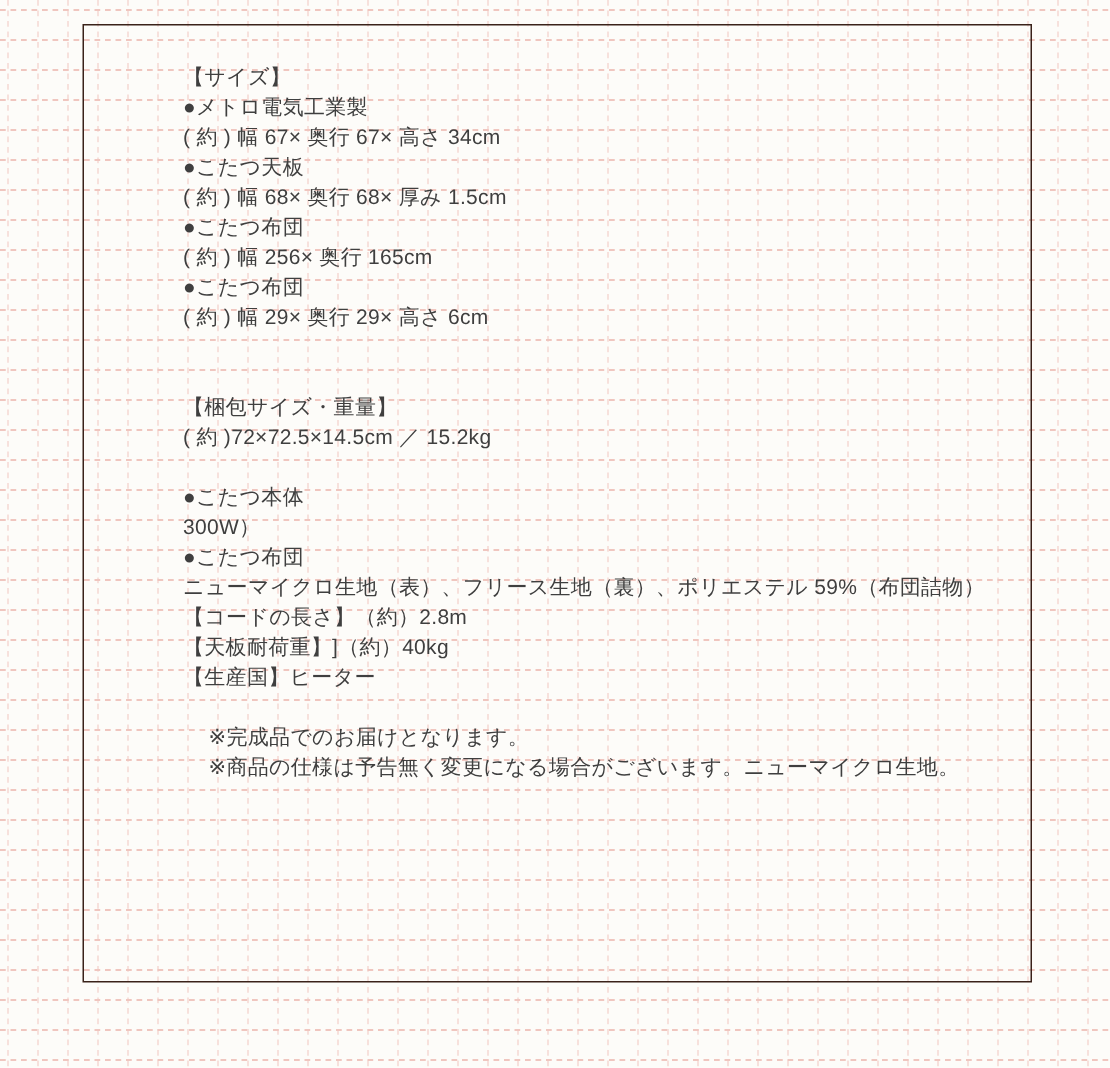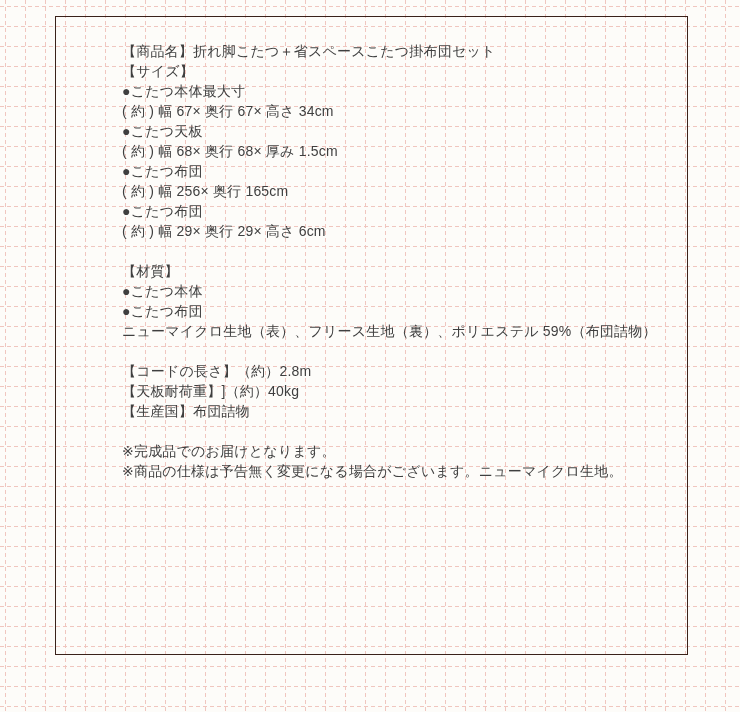--- a/index.html
+++ b/index.html
@@ -39,39 +39,42 @@
     height: 20px;
     white-space: nowrap;
     letter-spacing: 0.2px;
   }
 </style>
 </head>
 <body>
 
 <div class="panel">
     <div class="section" style="margin-top: 0px;">
-      <div class="line">【商品名】折れ脚こたつ＋省スペースこたつ掛布団セット</div>
       <div class="line">【サイズ】</div>
-      <div class="line">●こたつ本体最大寸</div>
+      <div class="line">●メトロ電気工業製</div>
       <div class="line">( 約 ) 幅 67× 奥行 67× 高さ 34cm</div>
       <div class="line">●こたつ天板</div>
       <div class="line">( 約 ) 幅 68× 奥行 68× 厚み 1.5cm</div>
       <div class="line">●こたつ布団</div>
       <div class="line">( 約 ) 幅 256× 奥行 165cm</div>
       <div class="line">●こたつ布団</div>
       <div class="line">( 約 ) 幅 29× 奥行 29× 高さ 6cm</div>
     </div>
+    <div class="section" style="margin-top: 40px;">
+      <div class="line">【梱包サイズ・重量】</div>
+      <div class="line">( 約 )72×72.5×14.5cm ／ 15.2kg</div>
+    </div>
     <div class="section" style="margin-top: 20px;">
-      <div class="line">【材質】</div>
       <div class="line">●こたつ本体</div>
+      <div class="line">300W）</div>
       <div class="line">●こたつ布団</div>
       <div class="line">ニューマイクロ生地（表）、フリース生地（裏）、ポリエステル 59%（布団詰物）</div>
     </div>
-    <div class="section" style="margin-top: 20px;">
+    <div class="section" style="">
       <div class="line">【コードの長さ】（約）2.8m</div>
       <div class="line">【天板耐荷重】]（約）40kg</div>
-      <div class="line">【生産国】布団詰物</div>
+      <div class="line">【生産国】ヒーター</div>
     </div>
-    <div class="section" style="margin-top: 20px;">
+    <div class="section" style="margin-top: 20px; margin-left: 17px;">
       <div class="line">※完成品でのお届けとなります。</div>
       <div class="line">※商品の仕様は予告無く変更になる場合がございます。ニューマイクロ生地。</div>
     </div>
   </div>
 
 </body></html>

